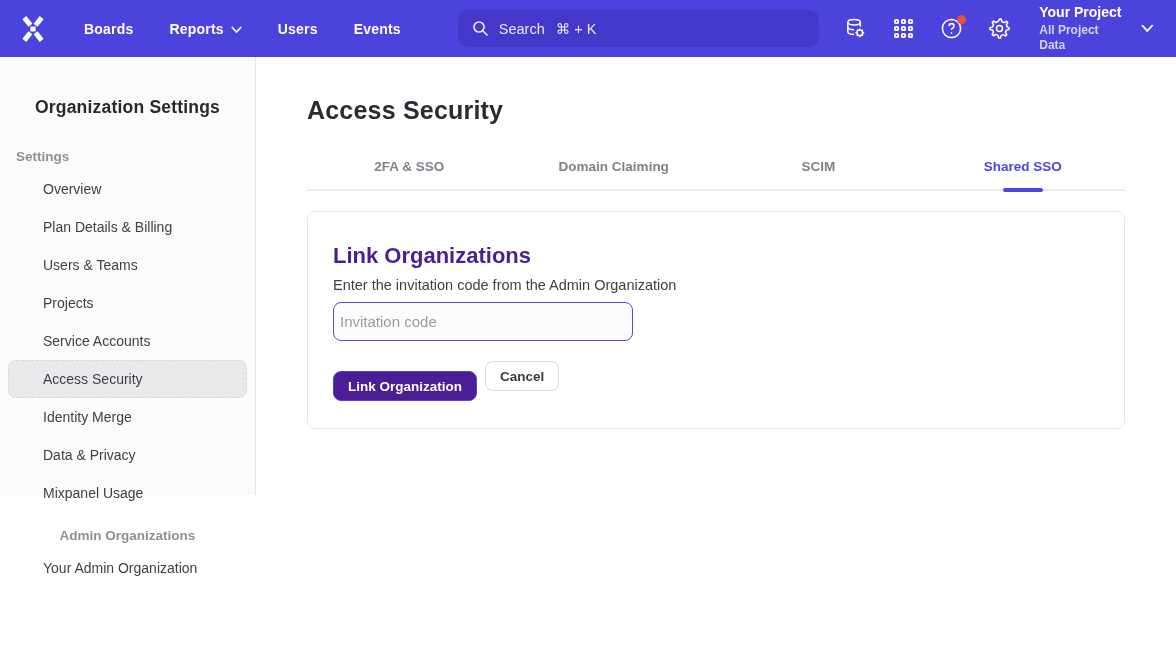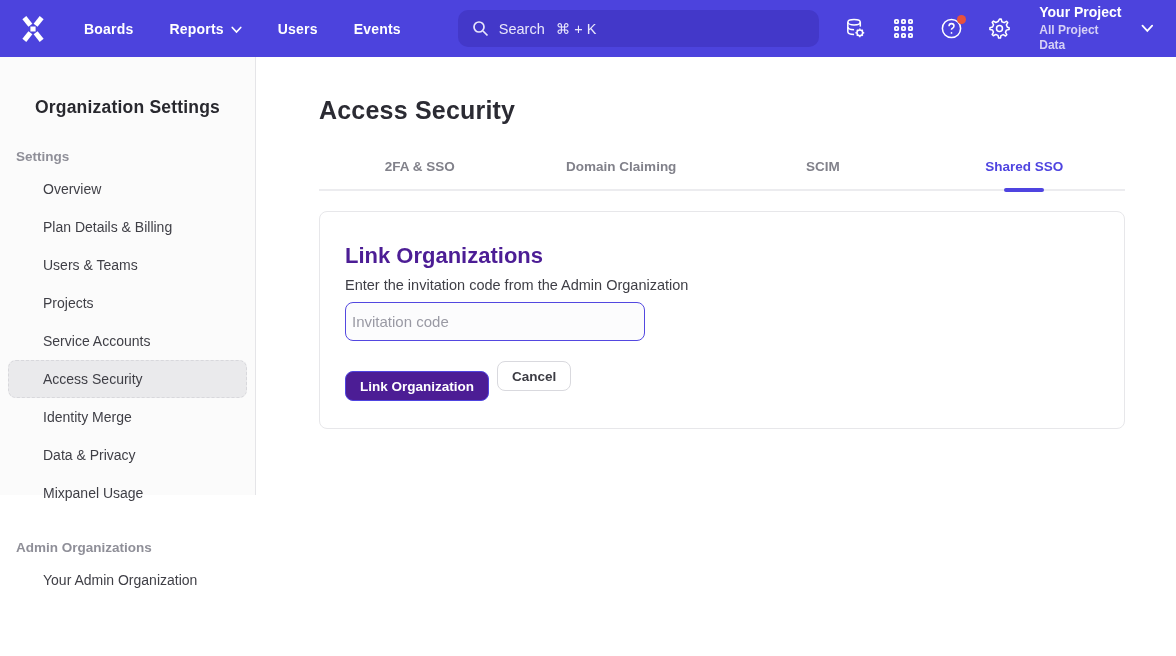--- a/index.html
+++ b/index.html
@@ -25,30 +25,30 @@
     flex:none; }
   .dot { position:absolute; top:-2px; right:-3px; width:9px; height:9px; border-radius:50%;
     background:#e8513d; }
   .project { display:flex; align-items:center; margin-left:28px; cursor:pointer; }
   .project-texts { display:flex; flex-direction:column; line-height:1.25; }
   .project-name { color:#fff; font-size:14px; font-weight:700; }
   .project-scope { color:#d6d1f6; font-size:12px; font-weight:700; margin-top:1px; }
   .project svg { margin-left:16px; }
 
   
-  .shell { display:flex; height:438px;gap:12px; }
+  .shell { display:flex; height:438px; }
 
   
   .sidebar { width:256px; flex:none; background:#fbfbfb; border-right:1px solid #e5e5e8;
     padding-top:40px; }
   .sb-title { text-align:center; font-size:17.5px; font-weight:700; color:#28282e;
     letter-spacing:.2px; }
   .sb-section-header { margin:31px 16px 6px 16px; font-size:13.5px; font-weight:600;
     color:#8f8f98; }
-  .sb-section-header.admin { margin-top:28px; }
+  .sb-section-header.admin { margin-top:16px;text-align:center; }
   .side-item { height:38px; display:flex; align-items:center; padding-left:34px;
     font-size:14px; color:#3f3f46; cursor:pointer; margin:0 8px; border-radius:8px;
     border:1px dashed transparent; }
   .side-item.active { background:#eaeaec; border-color:#d8d8dc; }
 
   
   .main { flex:1; padding:39px 51px 0 51px; background:#fff; }
   .page-title { font-size:25px; font-weight:700; color:#2b2b33; letter-spacing:.2px; }
   .tabs { display:flex; margin-top:34px; border-bottom:2px solid #ececef; }
   .tab { flex:1; text-align:center; font-size:13.5px; font-weight:600; color:#81818a;

